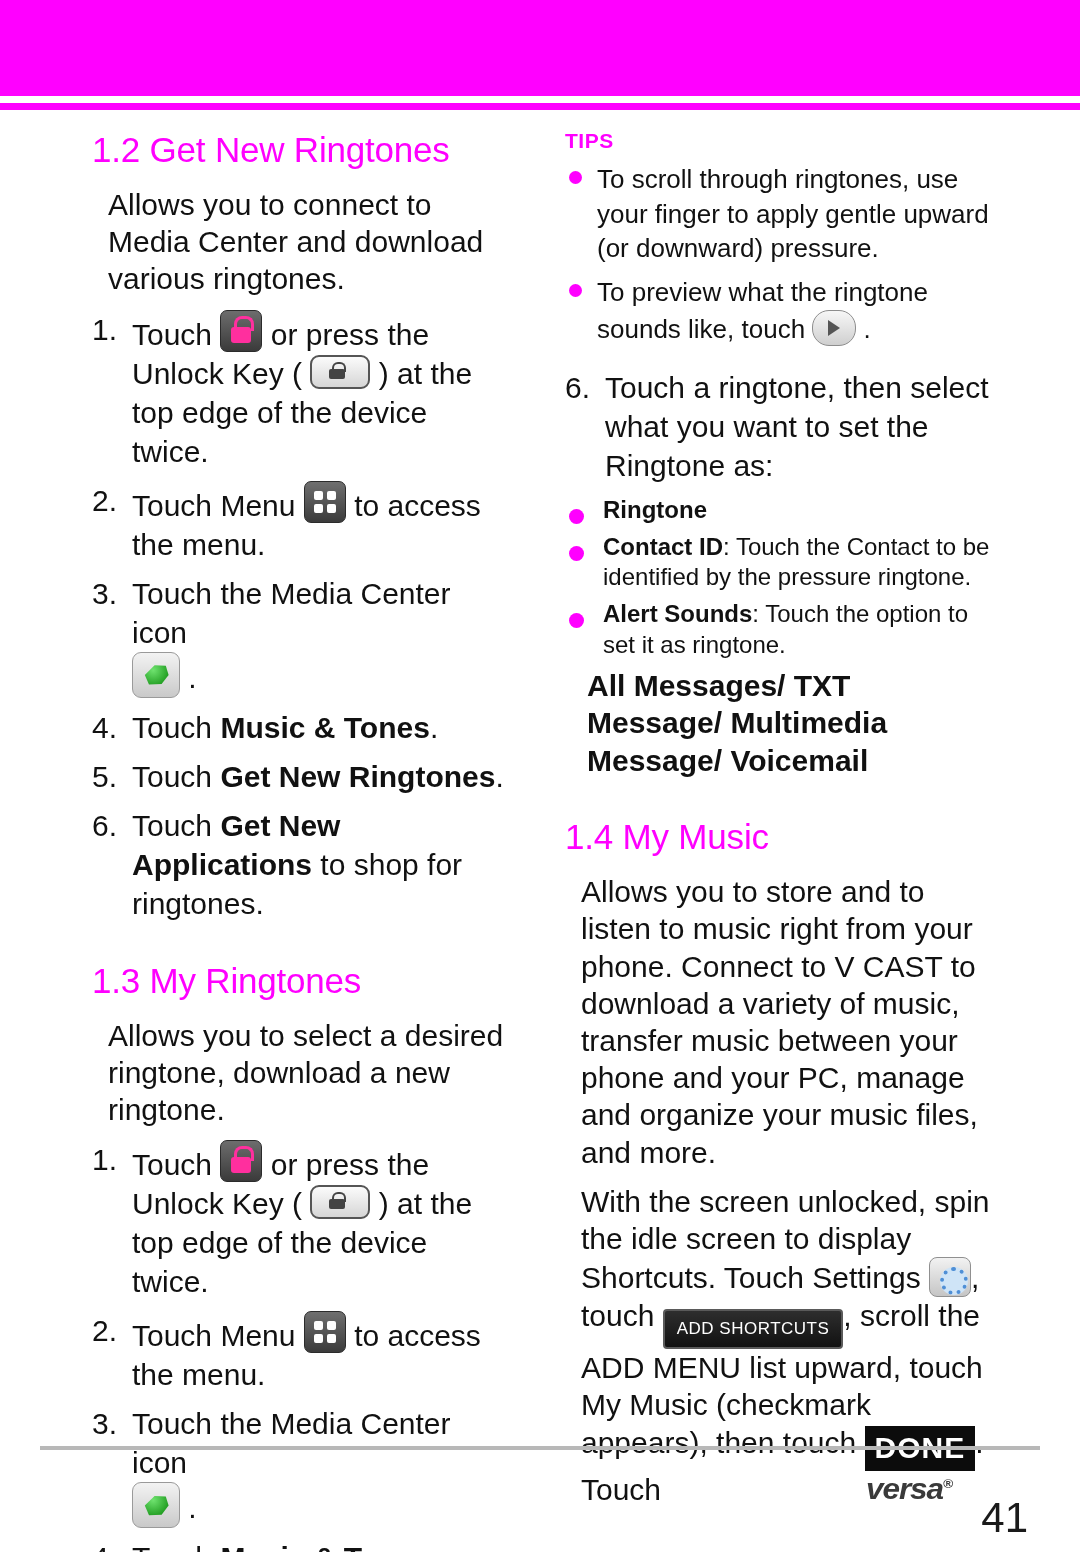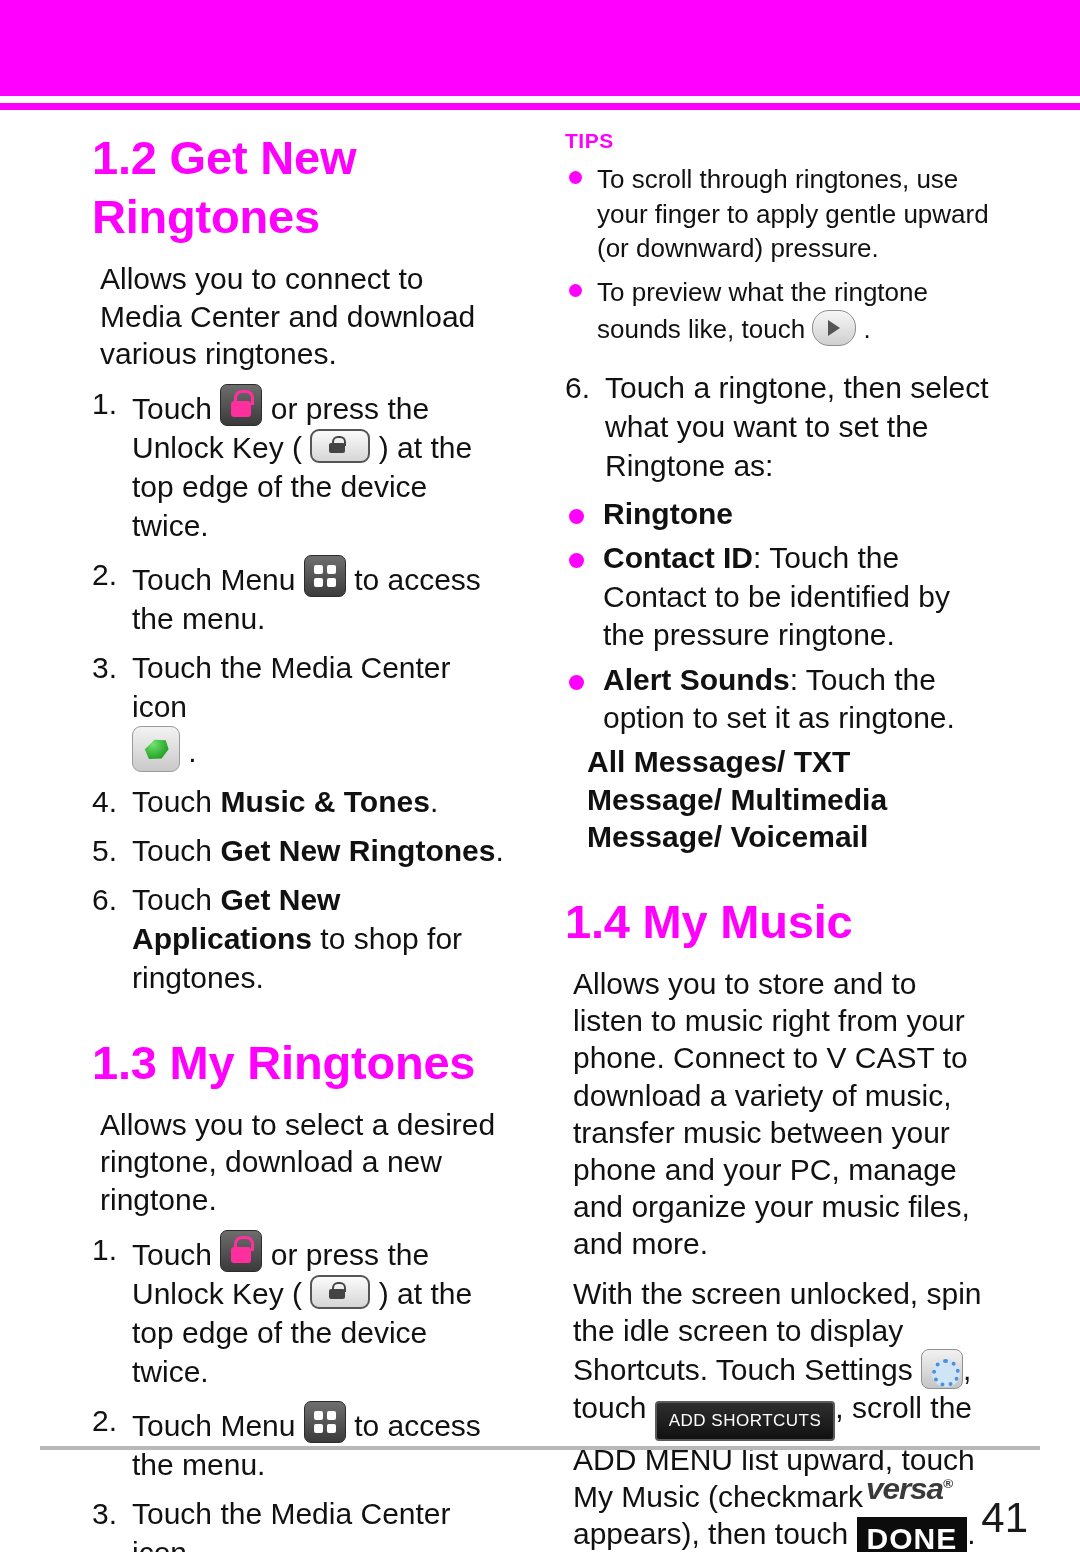--- a/index.html
+++ b/index.html
@@ -48,29 +48,29 @@
     top: 18px;
     font-size: 30px;
     line-height: 1.26;
     color: #111111;
   }
   .col-left { left: 92px; width: 420px; }
   .col-right { left: 565px; width: 425px; }
 
   h2.section {
     color: #ff00ff;
-    font-size: 47px;
-    font-weight: bold;
+    font-size: 35px;
+    font-weight: normal;
     margin: 0 0 14px 0;
     letter-spacing: -0.2px;
   }
   h2.section.spaced { margin-top: 36px; }
 
   p.body {
-    margin: 0 0 12px 8px;
+    margin: 0 0 12px 16px;
     font-size: 30px;
     line-height: 1.24;
   }
 
   ol.steps {
     margin: 6px 0 0 0;
     padding: 0;
     list-style: none;
   }
   ol.steps li {
@@ -263,21 +263,21 @@
   }
 
   ul.bullets {
     margin: 4px 0 6px 0;
     padding: 0;
     list-style: none;
   }
   ul.bullets li {
     position: relative;
     padding-left: 38px;
-    font-size: 30px;
+    font-size: 24px;
     line-height: 1.28;
     margin-bottom: 6px;
     font-weight: bold;
   }
   ul.bullets li::before {
     content: "";
     position: absolute;
     left: 4px;
     top: 14px;
     width: 15px; height: 15px;

